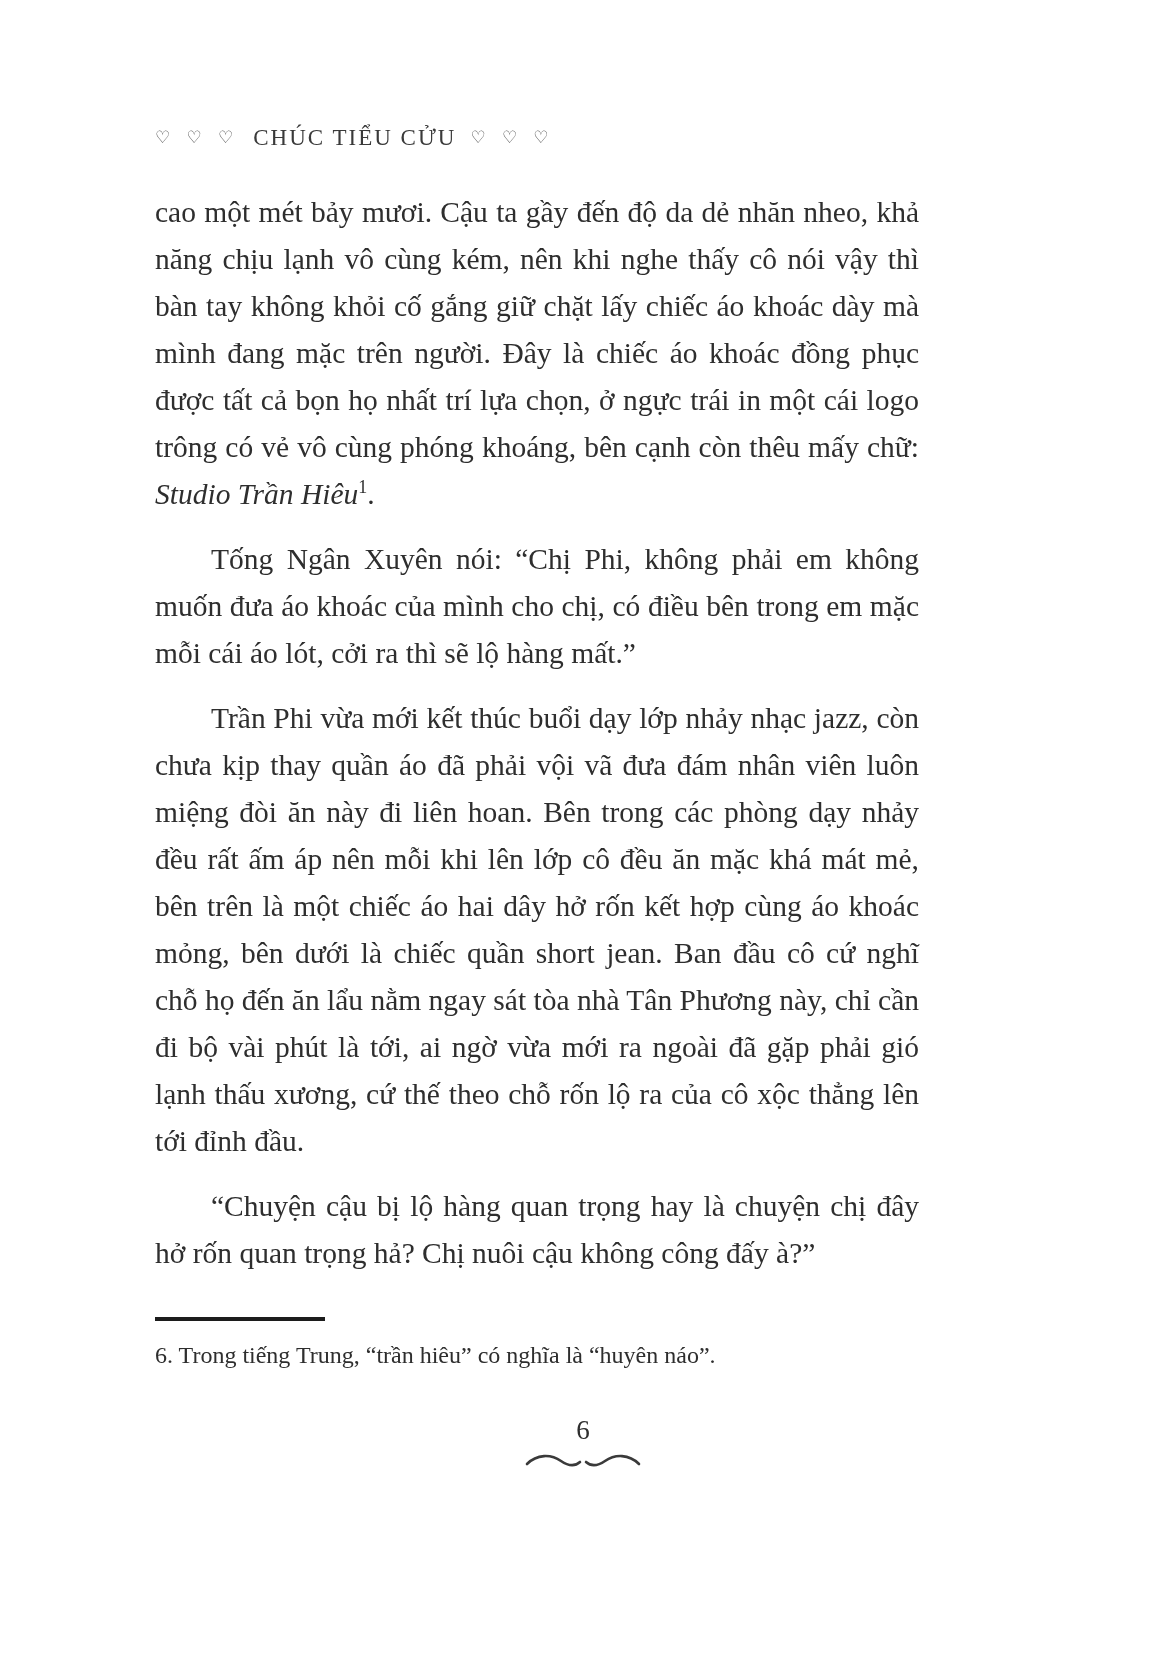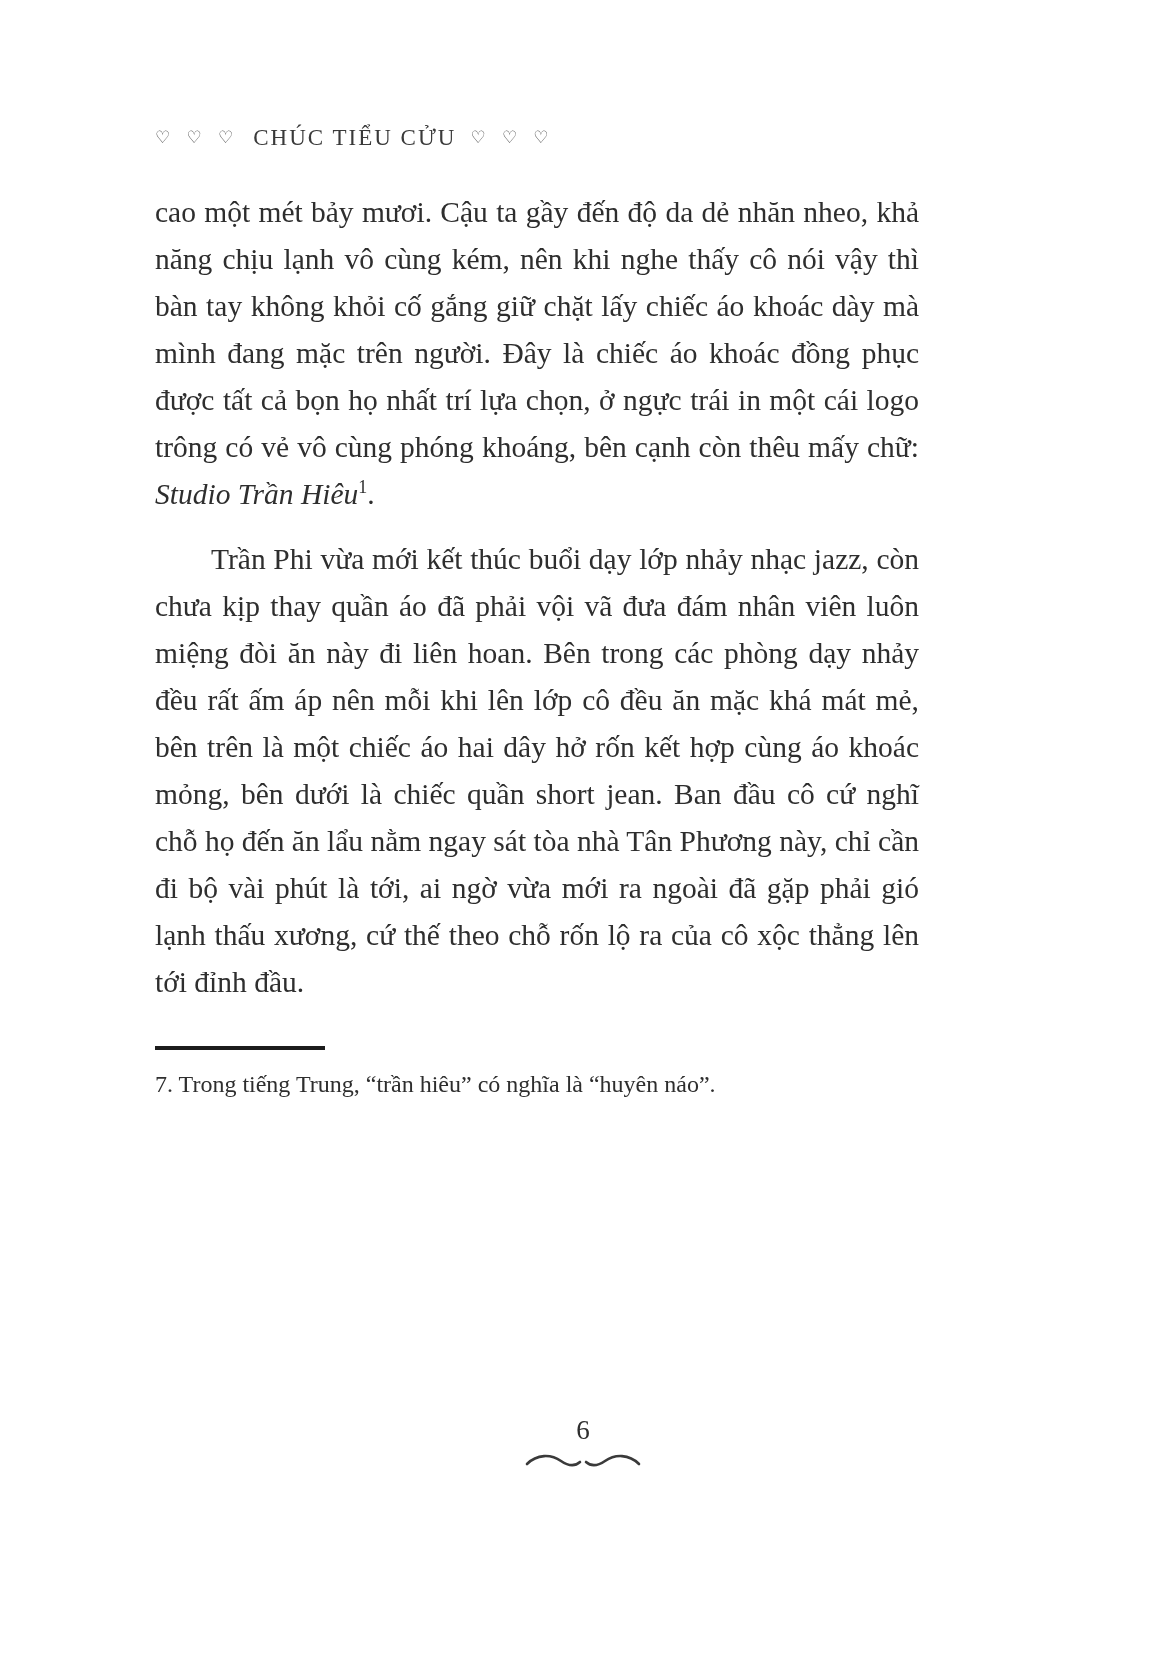--- a/index.html
+++ b/index.html
@@ -95,28 +95,30 @@
 
     <div class="running-head">
       <span class="ornament">♡ ♡ ♡</span>
       <span>CHÚC TIỂU CỬU</span>
       <span class="ornament">♡ ♡ ♡</span>
     </div>
 
     <div class="body-text">
       <p><span>cao một mét bảy mươi. Cậu ta gầy đến độ da dẻ nhăn nheo, khả năng chịu lạnh vô cùng kém, nên khi nghe thấy cô nói vậy thì bàn tay không khỏi cố gắng giữ chặt lấy chiếc áo khoác dày mà mình đang mặc trên người. Đây là chiếc áo khoác đồng phục được tất cả bọn họ nhất trí lựa chọn, ở ngực trái in một cái logo trông có vẻ vô cùng phóng khoáng, bên cạnh còn thêu mấy chữ: </span><em>Studio Trần Hiêu</em><sup>1</sup><span>.</span></p>
 
+      <p class="indent">Tống Ngân Xuyên nói: “Chị Phi, không phải em không muốn đưa áo khoác của mình cho chị, có điều bên trong em mặc mỗi cái áo lót, cởi ra thì sẽ lộ hàng mất.”</p>
 
       <p class="indent">Trần Phi vừa mới kết thúc buổi dạy lớp nhảy nhạc jazz, còn chưa kịp thay quần áo đã phải vội vã đưa đám nhân viên luôn miệng đòi ăn này đi liên hoan. Bên trong các phòng dạy nhảy đều rất ấm áp nên mỗi khi lên lớp cô đều ăn mặc khá mát mẻ, bên trên là một chiếc áo hai dây hở rốn kết hợp cùng áo khoác mỏng, bên dưới là chiếc quần short jean. Ban đầu cô cứ nghĩ chỗ họ đến ăn lẩu nằm ngay sát tòa nhà Tân Phương này, chỉ cần đi bộ vài phút là tới, ai ngờ vừa mới ra ngoài đã gặp phải gió lạnh thấu xương, cứ thế theo chỗ rốn lộ ra của cô xộc thẳng lên tới đỉnh đầu.</p>
 
+      <p class="indent">“Chuyện cậu bị lộ hàng quan trọng hay là chuyện chị đây hở rốn quan trọng hả? Chị nuôi cậu không công đấy à?”</p>
     </div>
 
     <div class="footnote-block">
       <div class="footnote-rule"></div>
-      <div class="footnote-text">7. Trong tiếng Trung, “trần hiêu” có nghĩa là “huyên náo”.</div>
+      <div class="footnote-text">6. Trong tiếng Trung, “trần hiêu” có nghĩa là “huyên náo”.</div>
     </div>
 
   </div>
 
   <div class="folio">
     <div class="folio-number">6</div>
     <svg class="folio-flourish" width="120" height="26" viewBox="0 0 120 26">
       <path d="M4 16 C 14 6, 28 6, 38 13 C 46 18.5, 52 18.5, 57 14" fill="none" stroke="#3a3a3a" stroke-width="2.6" stroke-linecap="round"></path>
       <path d="M116 16 C 106 6, 92 6, 82 13 C 74 18.5, 68 18.5, 63 14" fill="none" stroke="#3a3a3a" stroke-width="2.6" stroke-linecap="round"></path>
     </svg>

